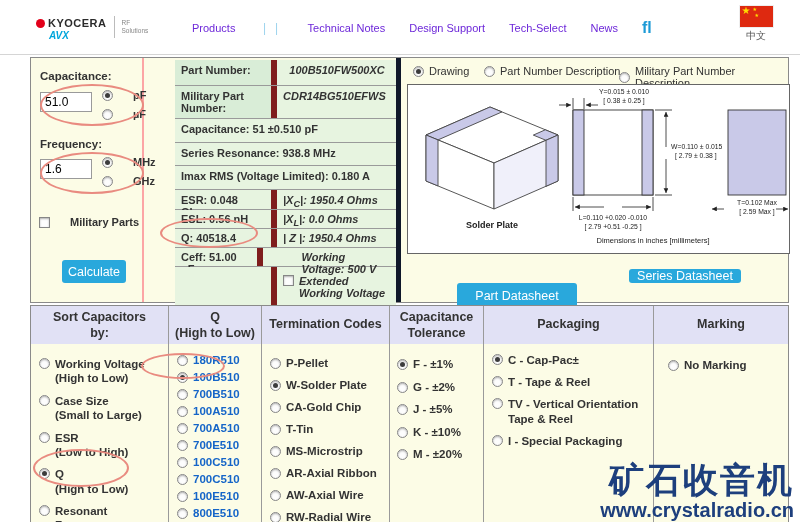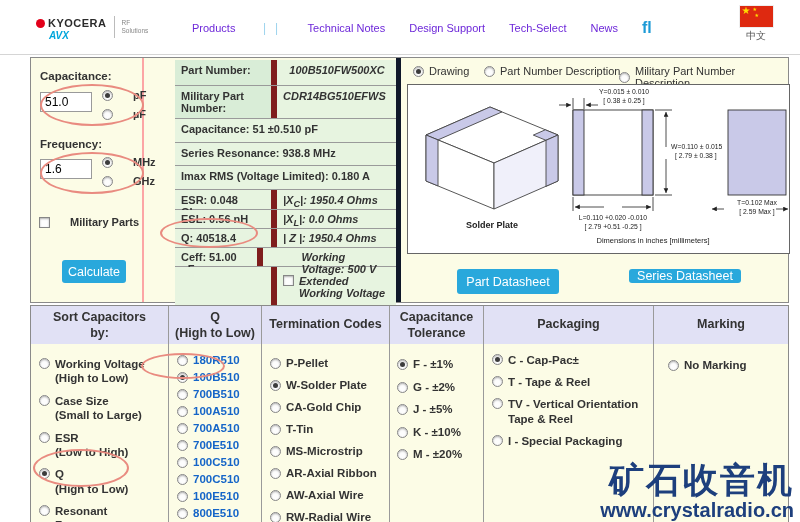--- a/index.html
+++ b/index.html
@@ -259,21 +259,21 @@
           <line x1="316" y1="124" x2="304" y2="124" marker-end="url(#ar)"></line>
           <line x1="368" y1="124" x2="380" y2="124" marker-end="url(#ar)"></line>
         </g>
         <text x="349" y="120" font-size="6.8" text-anchor="middle">T=0.102 Max</text>
         <text x="349" y="129" font-size="6.8" text-anchor="middle">[ 2.59 Max ]</text>
 
         <text x="245" y="158" font-size="7.5" text-anchor="middle">Dimensions in inches [millimeters]</text>
       </svg>
     </div>
 
-    <button class="btn" style="left:56px; top:211px; width:102px; height:25px;">Part Datasheet</button>
+    <button class="btn" style="left:56px; top:225px; width:120px; height:25px;">Part Datasheet</button>
     <button class="btn" style="left:228px; top:211px; width:112px; height:14px;">Series Datasheet</button>
   </div>
 </div>
 
 <div class="btable">
 
   <div class="bcol c1">
     <div class="bhead"><span>Sort Capacitors</span><br><span>by:</span></div>
     <div class="sortlist">
       <div class="opt">

